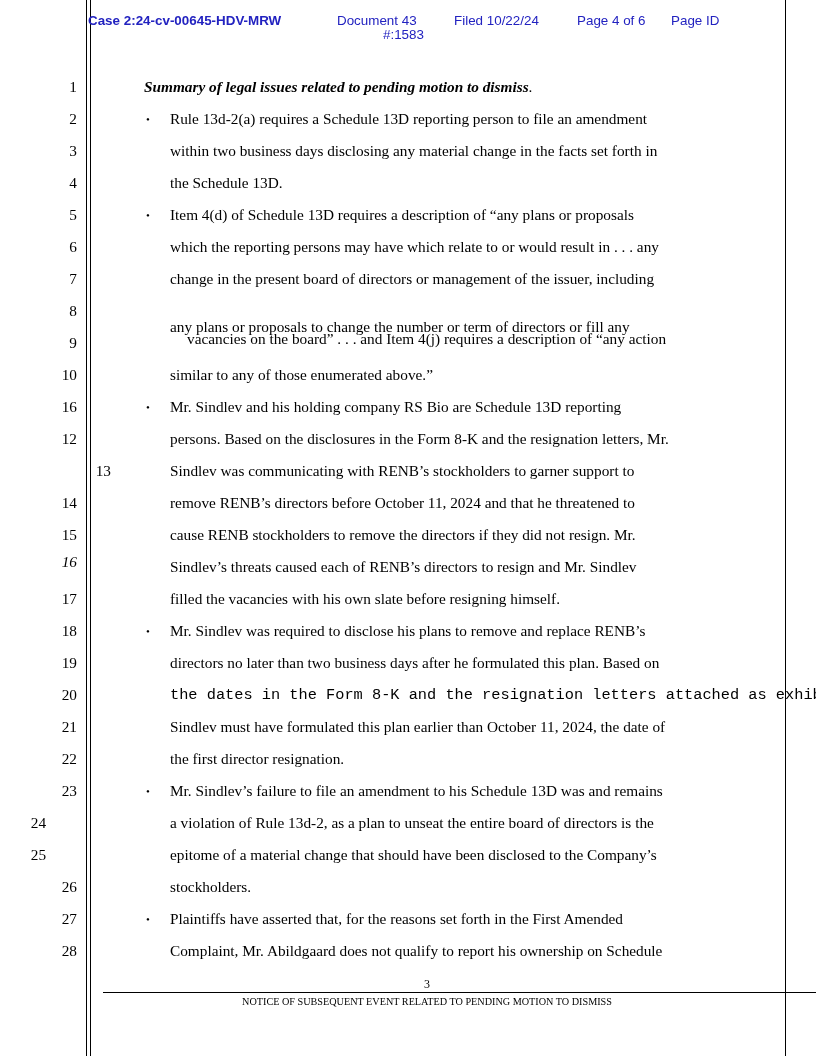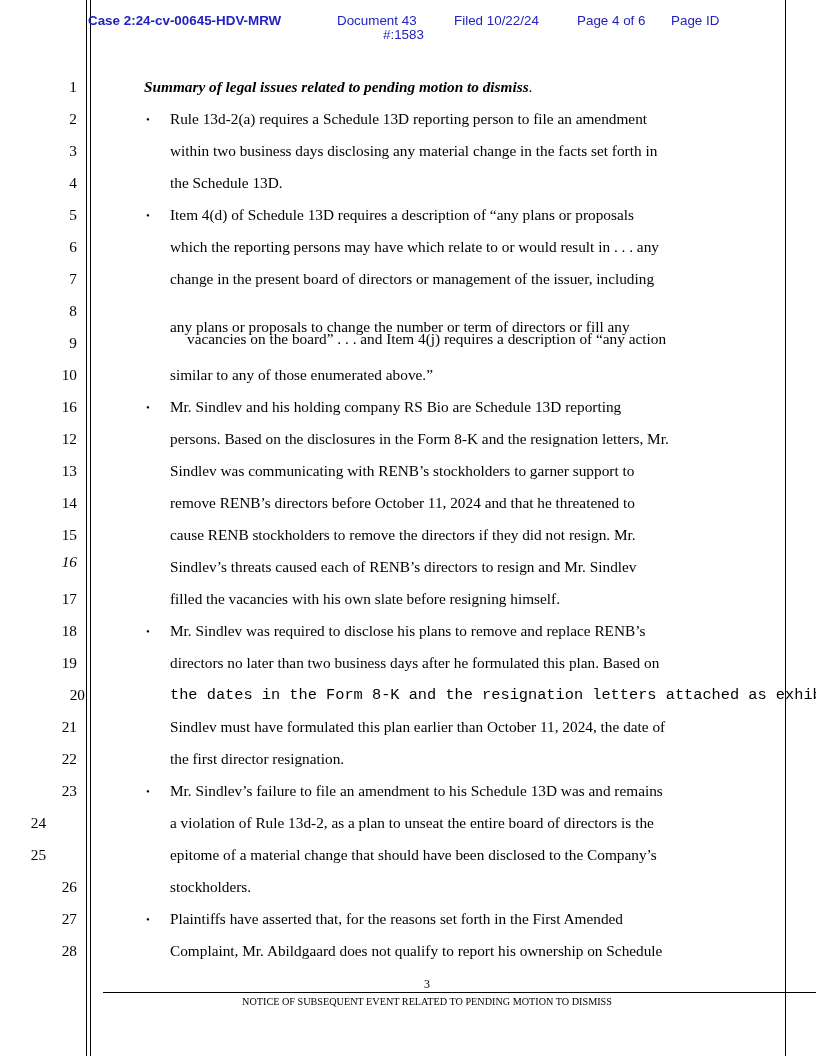--- a/index.html
+++ b/index.html
@@ -39,28 +39,28 @@
   <div class="lnum" style="top:142px;">3</div>
   <div class="lnum" style="top:174px;">4</div>
   <div class="lnum" style="top:206px;">5</div>
   <div class="lnum" style="top:238px;">6</div>
   <div class="lnum" style="top:270px;">7</div>
   <div class="lnum" style="top:302px;">8</div>
   <div class="lnum" style="top:334px;">9</div>
   <div class="lnum" style="top:366px;">10</div>
   <div class="lnum" style="top:398px;">16</div>
   <div class="lnum" style="top:430px;">12</div>
-  <div class="lnum" style="top:462px;">13</div>
+  <div class="lnum" style="top:462px;padding-left:34px;">13</div>
   <div class="lnum" style="top:494px;">14</div>
   <div class="lnum" style="top:526px;">15</div>
   <div class="lnum" style="top:553px;font-style:italic;">16</div>
   <div class="lnum" style="top:590px;">17</div>
   <div class="lnum" style="top:622px;">18</div>
   <div class="lnum" style="top:654px;">19</div>
-  <div class="lnum" style="top:686px;padding-left:8px;">20</div>
+  <div class="lnum" style="top:686px;">20</div>
   <div class="lnum" style="top:718px;">21</div>
   <div class="lnum" style="top:750px;">22</div>
   <div class="lnum" style="top:782px;">23</div>
   <div class="lnum" style="top:814px;text-align:center;">24</div>
   <div class="lnum" style="top:846px;text-align:center;">25</div>
   <div class="lnum" style="top:878px;">26</div>
   <div class="lnum" style="top:910px;">27</div>
   <div class="lnum" style="top:942px;">28</div>
 </div>
 

